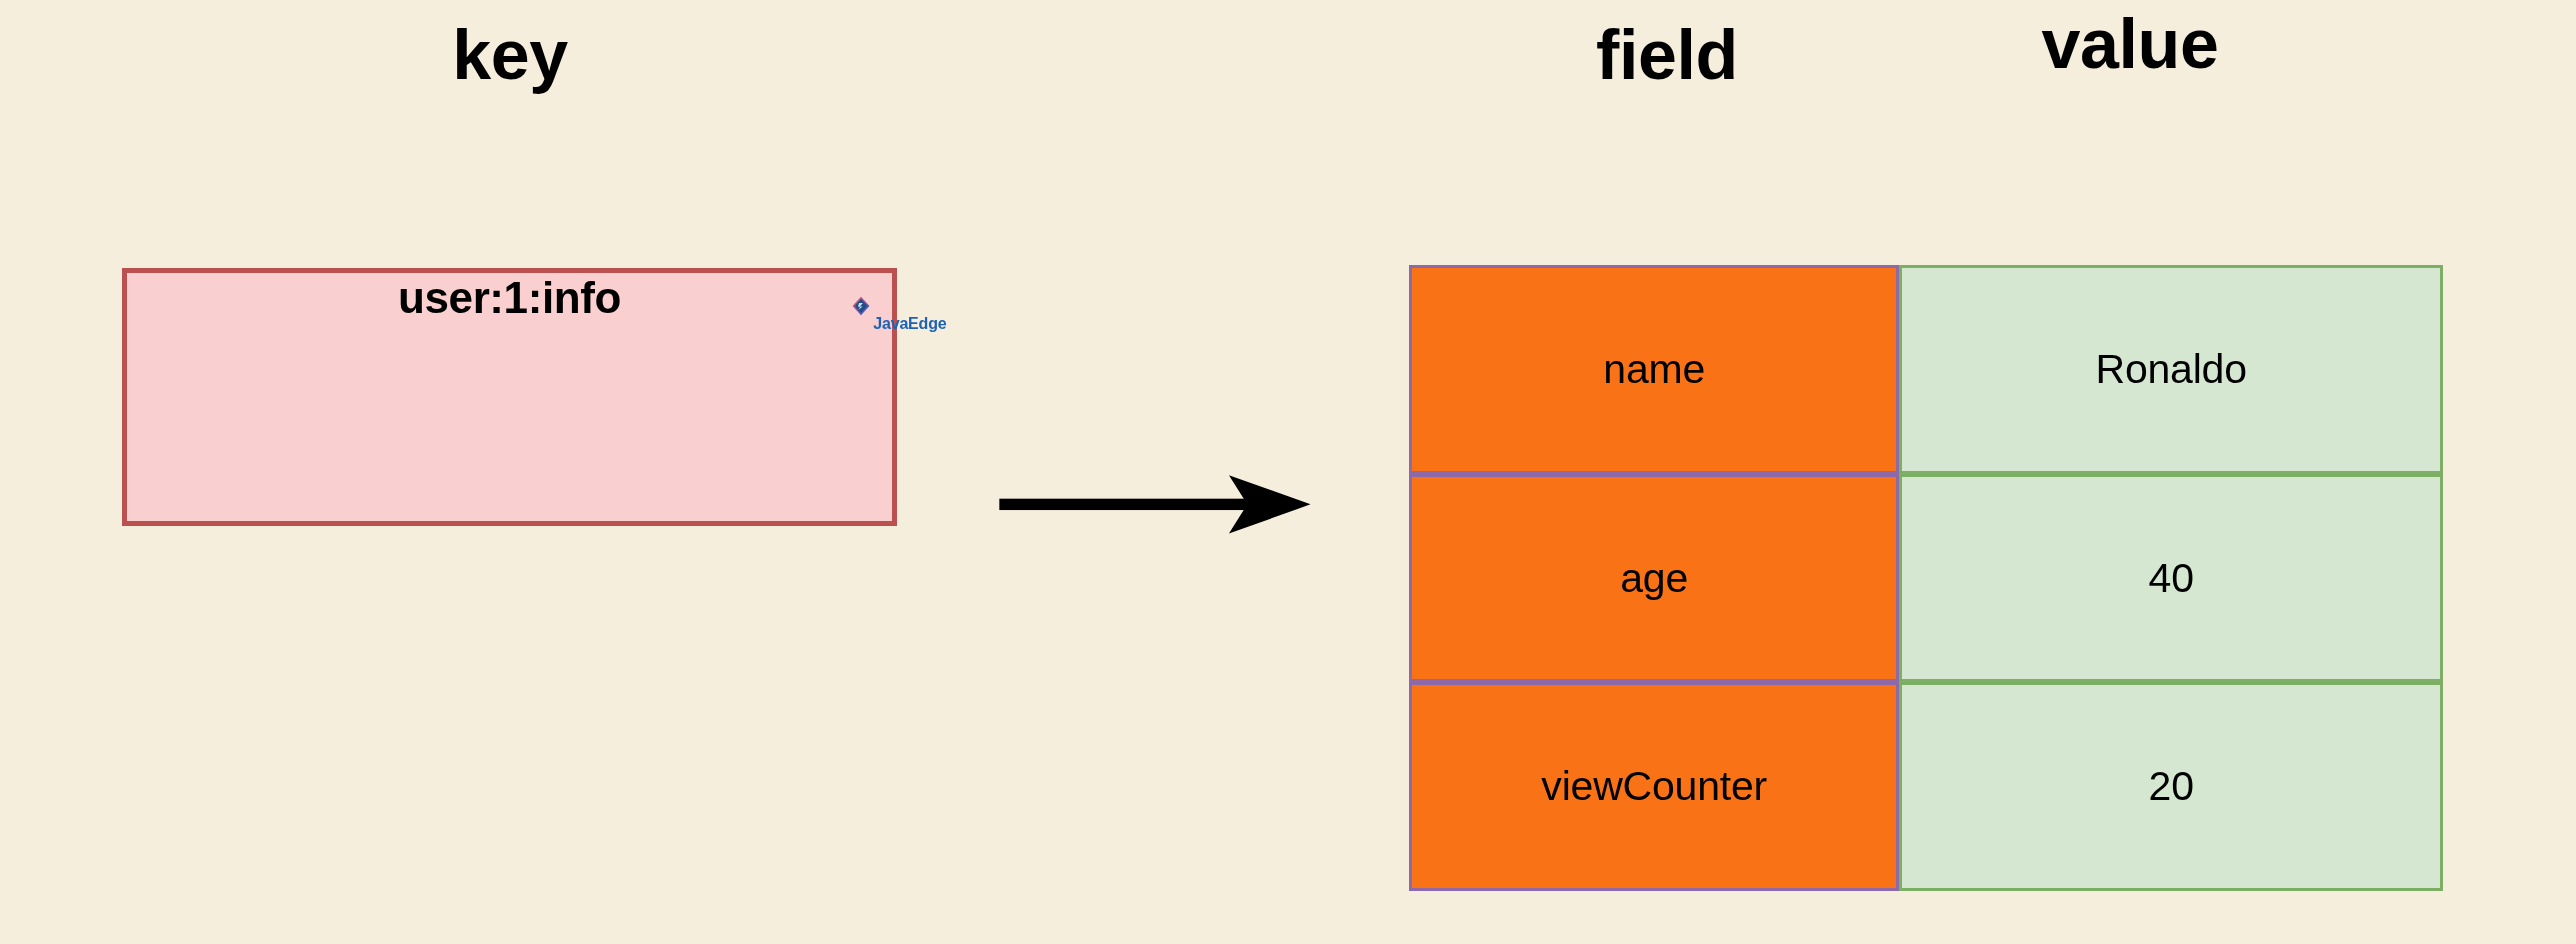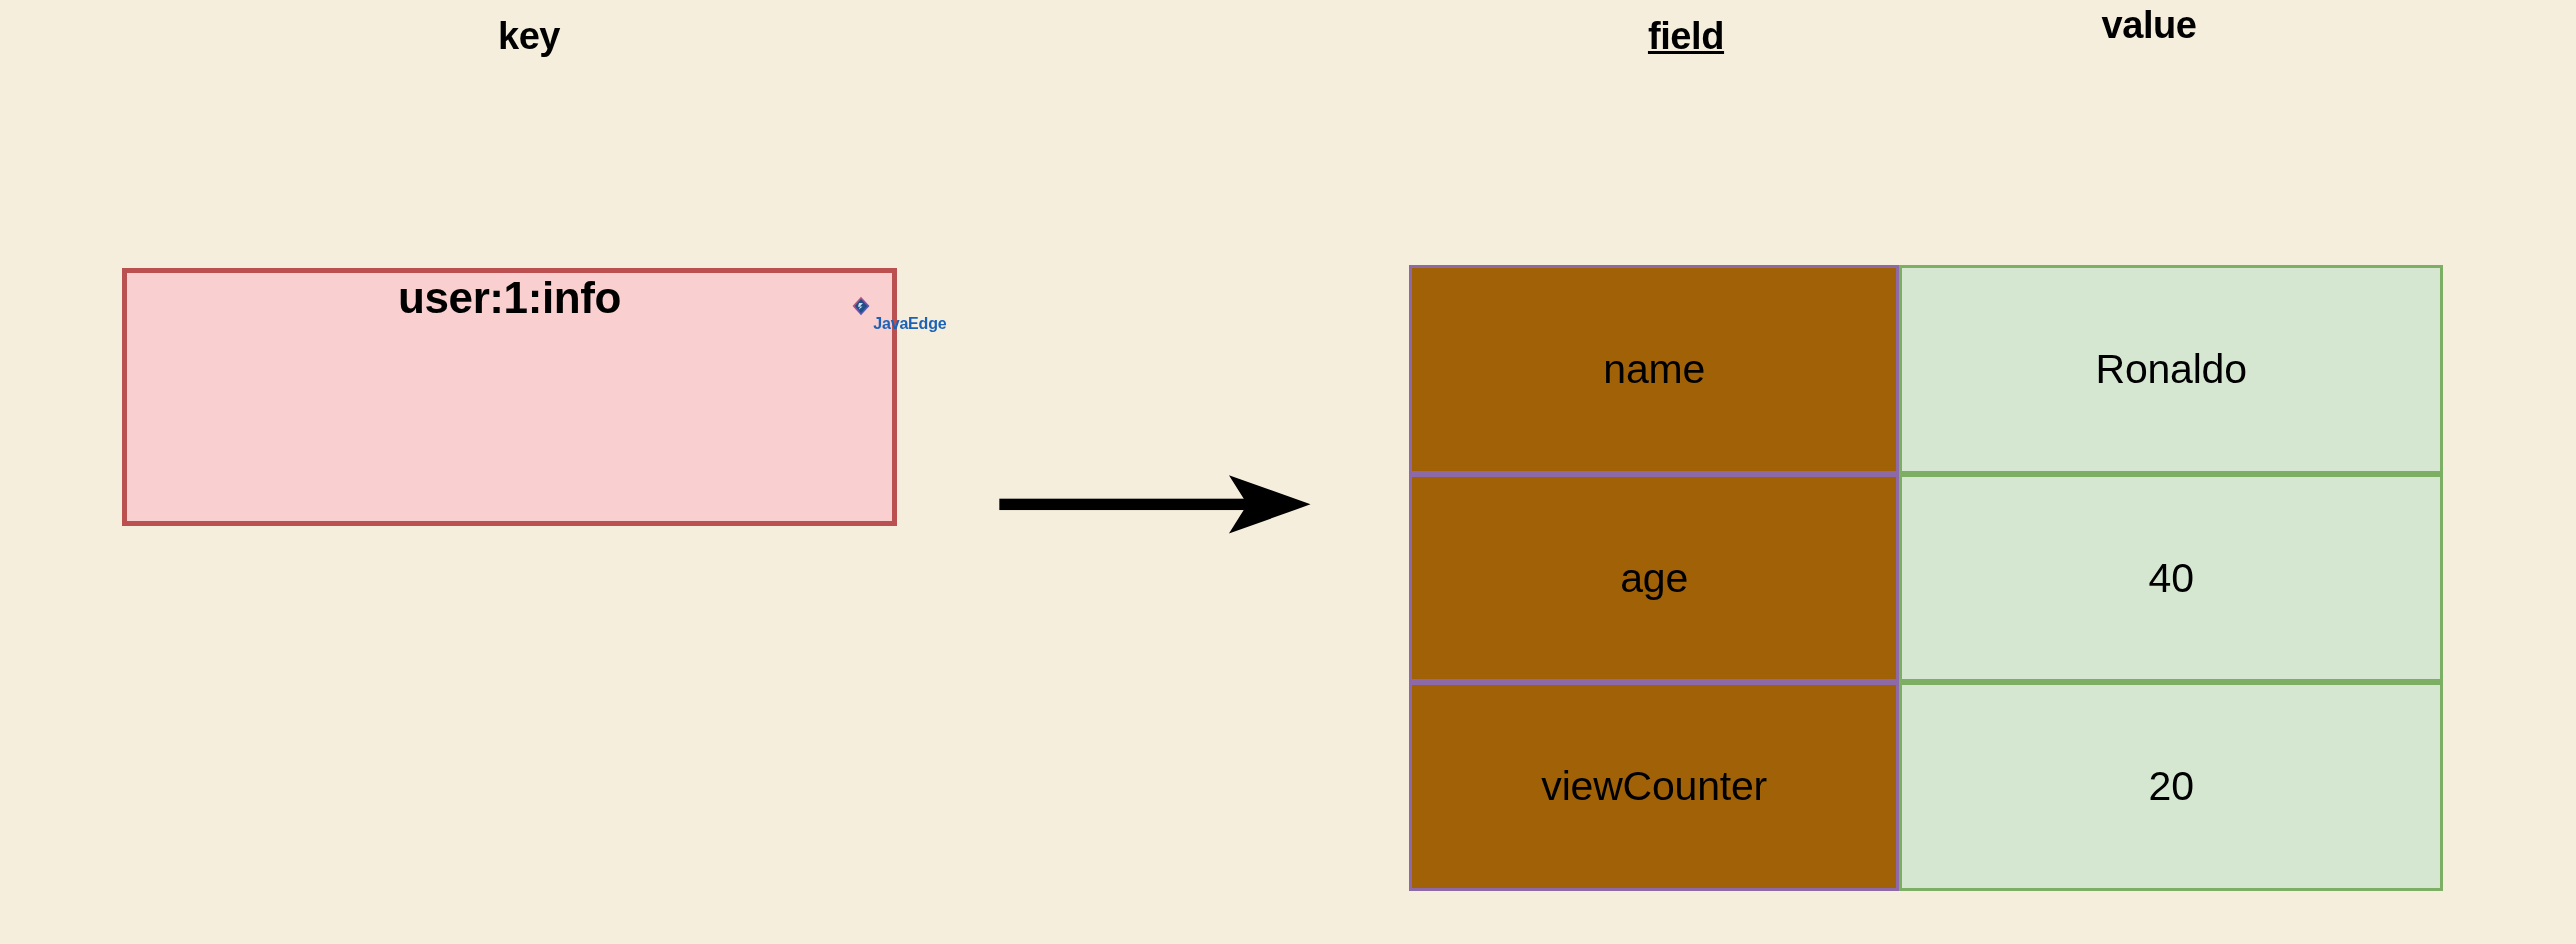--- a/index.html
+++ b/index.html
@@ -13,29 +13,28 @@
     height: 944px;
     background: #F5EEDC;
     font-family: "Liberation Sans", sans-serif;
     overflow: hidden;
   }
 
   
   .col-header {
     position: absolute;
     font-weight: bold;
-    font-size: 38px;
+    font-size: 70px;
     color: #000000;
     white-space: nowrap;
     transform: translateX(-50%);
     letter-spacing: -0.4px;
-    margin-left: 19px;
   }
   #hdr-key   { left: 510px;  top: 15.2px; }
-  #hdr-field { left: 1667px; top: 15.2px; text-decoration: underline; }
+  #hdr-field { left: 1667px; top: 15.2px; }
   #hdr-value { left: 2130px; top: 4px; }
 
   
   #key-box {
     position: absolute;
     left: 122px;
     top: 268px;
     width: 775px;
     height: 258px;
     box-sizing: border-box;
@@ -100,21 +99,21 @@
     box-sizing: border-box;
     display: flex;
     align-items: center;
     justify-content: center;
     font-size: 41px;
     color: #000000;
     letter-spacing: -0.2px;
   }
   .cell-field {
     width: 515px;
-    background: #a16207;
+    background: #f97316;
     border: 3.8px solid #8E69A8;
   }
   .cell-value {
     width: 571px;
     background: #D5E7D0;
     border: 3.8px solid #7CAF63;
   }
 </style>
 </head>
 <body>

